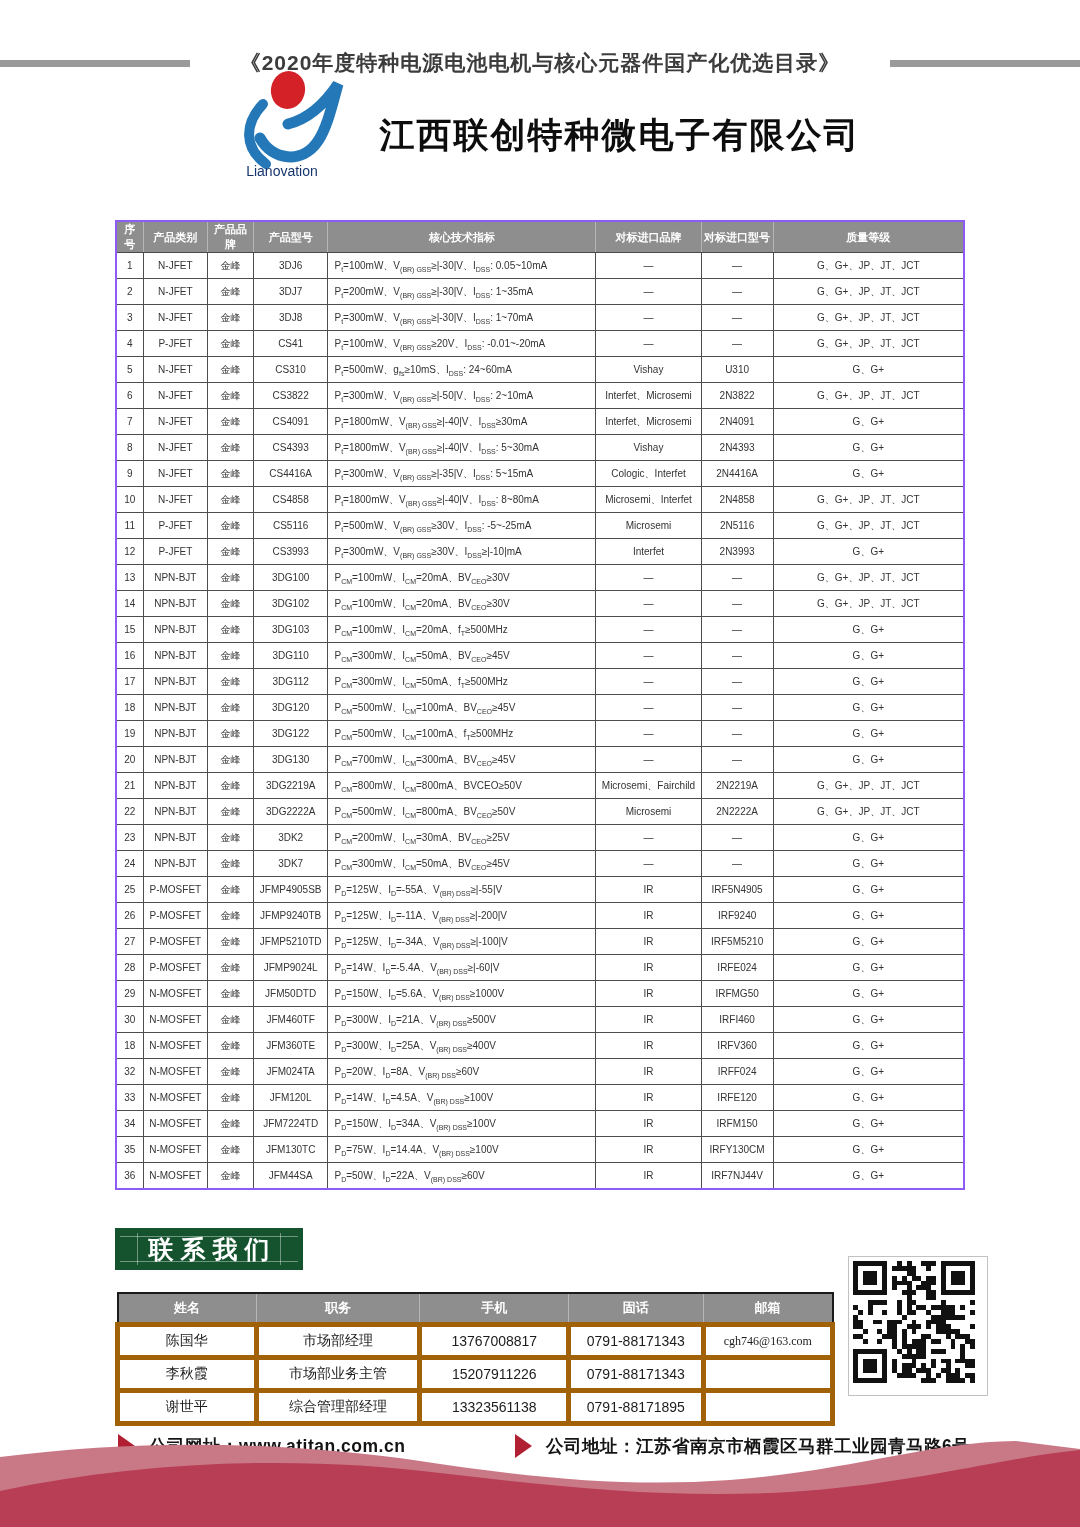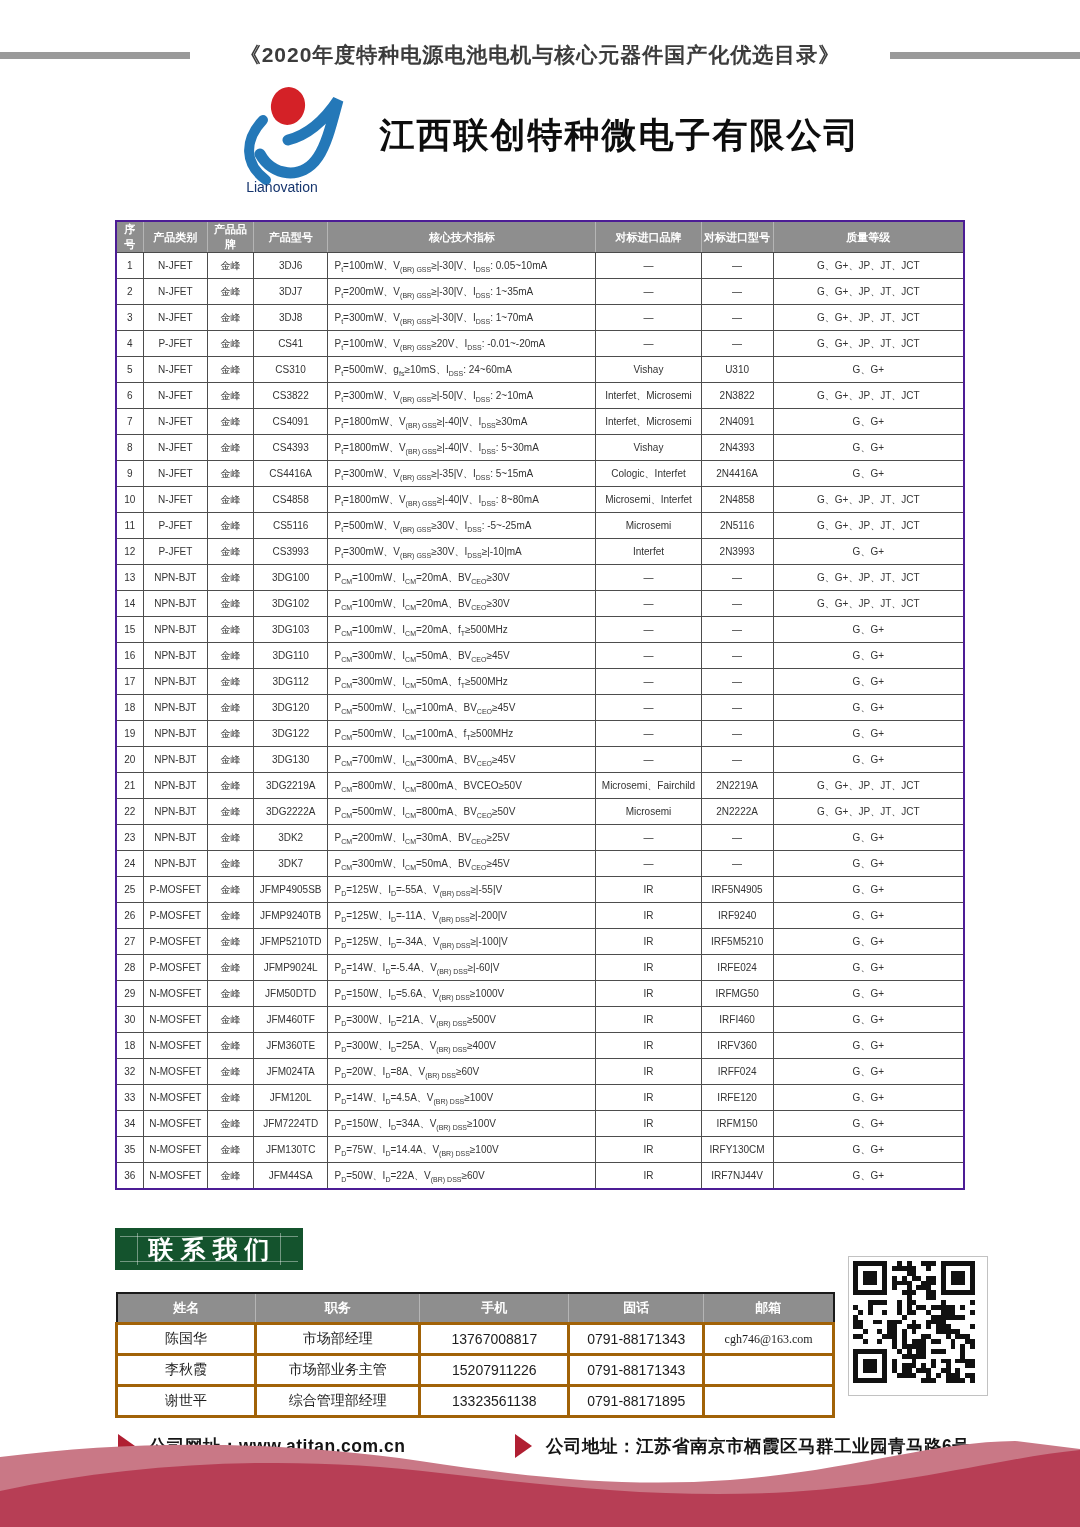--- a/index.html
+++ b/index.html
@@ -1,34 +1,34 @@
 <!DOCTYPE html>
 <html><head>
 <meta charset="utf-8">
 <style>
   html,body{margin:0;padding:0;background:#fff;}
   .page{position:relative;width:1080px;height:1527px;background:#fff;overflow:hidden;
         font-family:"Liberation Sans","DejaVu Sans",sans-serif;}
 
   
-  .topbar{position:absolute;top:40px;left:0;width:1080px;height:30px;display:flex;align-items:center;}
+  .topbar{position:absolute;top:48px;left:0;width:1080px;height:30px;display:flex;align-items:center;}
   .topbar .bar{height:7px;background:#9a9a9a;}
   .bar-left{width:190px;}
   .bar-right{width:190px;}
   .catalog-title{flex:1;text-align:center;font-size:21px;font-weight:bold;color:#3c3c3c;letter-spacing:1px;}
 
   
-  .logo-box{position:absolute;left:226px;top:84px;width:122px;height:112px;}
+  .logo-box{position:absolute;left:226px;top:68px;width:122px;height:112px;}
   .company-name{position:absolute;left:360px;top:112px;width:520px;text-align:center;color:#0d0d0d;}
   .company-name .l1{font-size:35px;font-weight:bold;letter-spacing:2px;}
   .company-name .l2{font-size:31px;font-weight:bold;margin-top:8px;letter-spacing:2px;}
 
   
   table.product{position:absolute;left:115px;top:220px;width:850px;border-collapse:collapse;
-                border:2px solid #4c1d95;table-layout:fixed;}
+                border:2px solid #8b5cf6;table-layout:fixed;}
   table.product th{background:#8e8e8e;color:#fff;font-size:11px;font-weight:bold;height:27px;
                    border:1px solid #b5b5b5;border-bottom:1px solid #4a4a4a;padding:0 2px;}
   table.product td{border:1px solid #4d4d4d;font-size:10px;color:#333;text-align:center;
                    height:25px;padding:0 3px;overflow:hidden;white-space:nowrap;}
   table.product td.spec{text-align:left;padding-left:6px;}
   table.product td sub{font-size:7px;}
 
   
   .contact-banner{position:absolute;left:115px;top:1228px;width:188px;height:42px;background:#14532d;
                   color:#fff;display:flex;align-items:center;justify-content:center;
@@ -36,21 +36,21 @@
   .contact-banner::before{content:'';position:absolute;left:22px;right:22px;top:5px;bottom:5px;
                   border-left:1px solid rgba(255,255,255,.4);border-right:1px solid rgba(255,255,255,.4);}
   .contact-banner::after{content:'';position:absolute;left:5px;right:5px;top:8px;bottom:8px;
                   border-top:1px solid rgba(255,255,255,.4);border-bottom:1px solid rgba(255,255,255,.4);}
 
   
   table.contact{position:absolute;left:115px;top:1292px;width:720px;border-collapse:collapse;
                 border:2px solid #1a1a1a;table-layout:fixed;}
   table.contact th{background:#8e8e8e;color:#fff;font-size:13px;font-weight:bold;height:26px;
                    border:1px solid #b5b5b5;border-bottom:1px solid #1a1a1a;}
-  table.contact td{border:3px solid #a16207;font-size:14px;color:#1c1c1c;text-align:center;height:26px;}
+  table.contact td{border:5px solid #a16207;font-size:14px;color:#1c1c1c;text-align:center;height:26px;}
   table.contact td.email{font-family:"Liberation Serif","DejaVu Serif",serif;font-size:12px;}
 
   
   .qr-box{position:absolute;left:848px;top:1256px;width:130px;height:130px;border:1px solid #c2c2c2;
           background:#fff;padding:4px;}
   .qr-box svg{display:block;width:122px;height:122px;}
 
   
   .footer-item{position:absolute;top:1434px;display:flex;align-items:center;}
   .fi-web{left:118px;}

